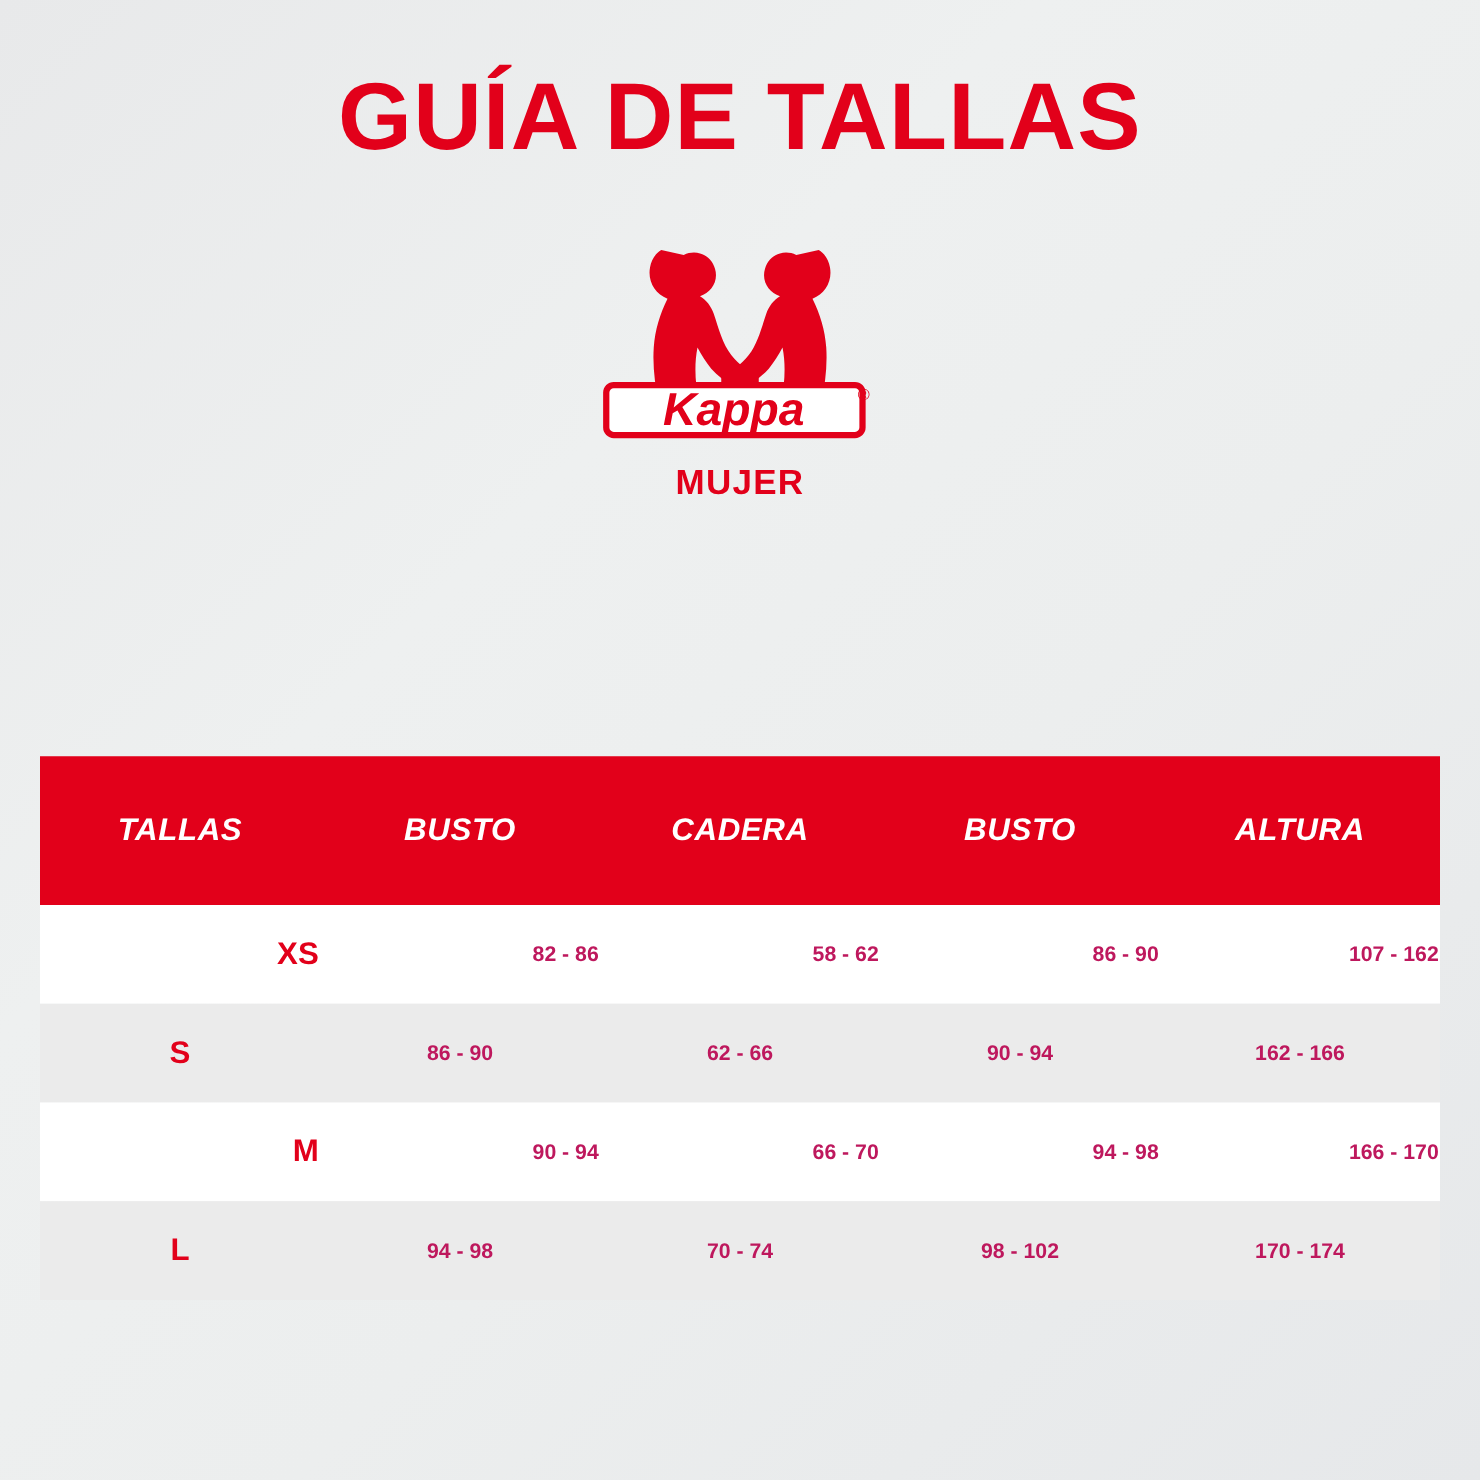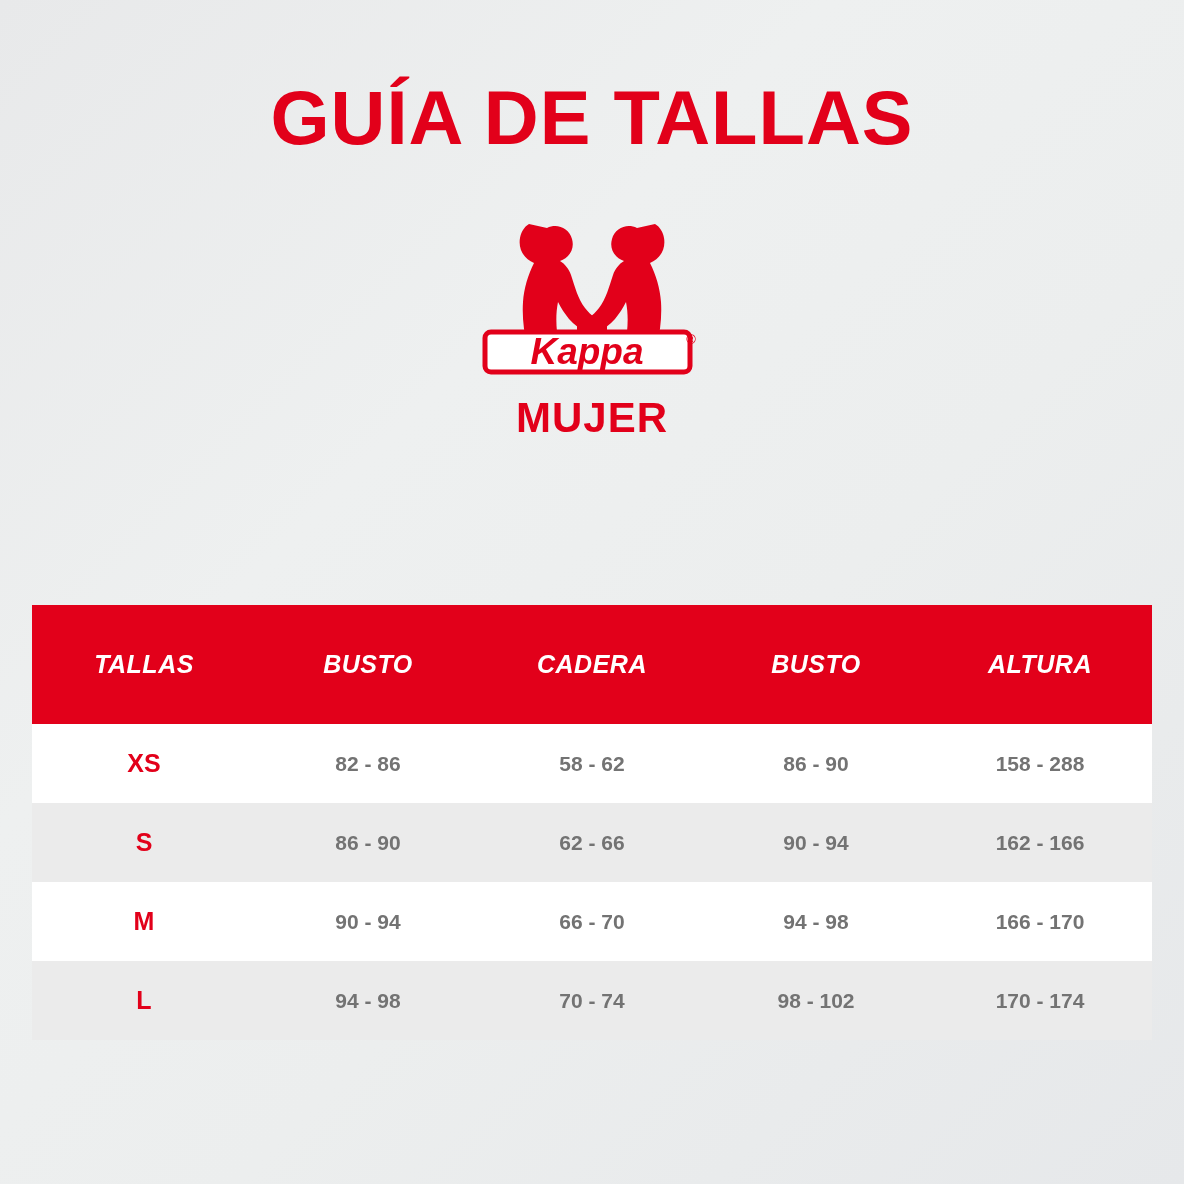--- a/index.html
+++ b/index.html
@@ -19,37 +19,37 @@
     height: 1184px;
     background: linear-gradient(135deg, #e8e9ea 0%, #eef0f0 35%, #eceeee 60%, #e6e8ea 100%);
     box-sizing: border-box;
   }
   .title {
     text-align: center;
     color: #e2001a;
     font-size: 76px;
     font-weight: bold;
     letter-spacing: 1px;
-    padding-top: 80px;
+    padding-top: 56px;
     line-height: 1;
     white-space: nowrap;
   }
   .logo-wrap {
     margin-top: 56px;
     display: flex;
     justify-content: center;
     height: 170px;
   }
   .logo-svg {
     display: block;
   }
   .subtitle {
     text-align: center;
     color: #e2001a;
-    font-size: 42px;
+    font-size: 28px;
     font-weight: bold;
     letter-spacing: 1px;
     margin-top: 12px;
   }
   .table-wrap {
     position: absolute;
     left: 32px;
     right: 32px;
     top: 605px;
     width: 1120px;
@@ -66,27 +66,28 @@
     font-weight: bold;
     letter-spacing: 0.5px;
     height: 117px;
     vertical-align: middle;
     text-align: center;
     font-style: italic;
   }
   table.size-table tbody td {
     height: 77px;
     text-align: center;
-    font-size: 21px;
+    font-size: 17px;
     font-weight: bold;
-    color: #737373;
+    color: #be185d;
     vertical-align: middle;
   }
   table.size-table tbody tr.odd td {
     background: #ffffff;
+    text-align: right;
   }
   table.size-table tbody tr.even td {
     background: #ebebeb;
   }
   table.size-table tbody td.size-cell {
     color: #e2001a;
     font-size: 25px;
   }
 </style>
 </head>
@@ -124,21 +125,21 @@
           <th>BUSTO</th>
           <th>ALTURA</th>
         </tr>
       </thead>
       <tbody>
         <tr class="odd">
           <td class="size-cell">XS</td>
           <td>82 - 86</td>
           <td>58 - 62</td>
           <td>86 - 90</td>
-          <td>158 - 288</td>
+          <td>107 - 162</td>
         </tr>
         <tr class="even">
           <td class="size-cell">S</td>
           <td>86 - 90</td>
           <td>62 - 66</td>
           <td>90 - 94</td>
           <td>162 - 166</td>
         </tr>
         <tr class="odd">
           <td class="size-cell">M</td>

